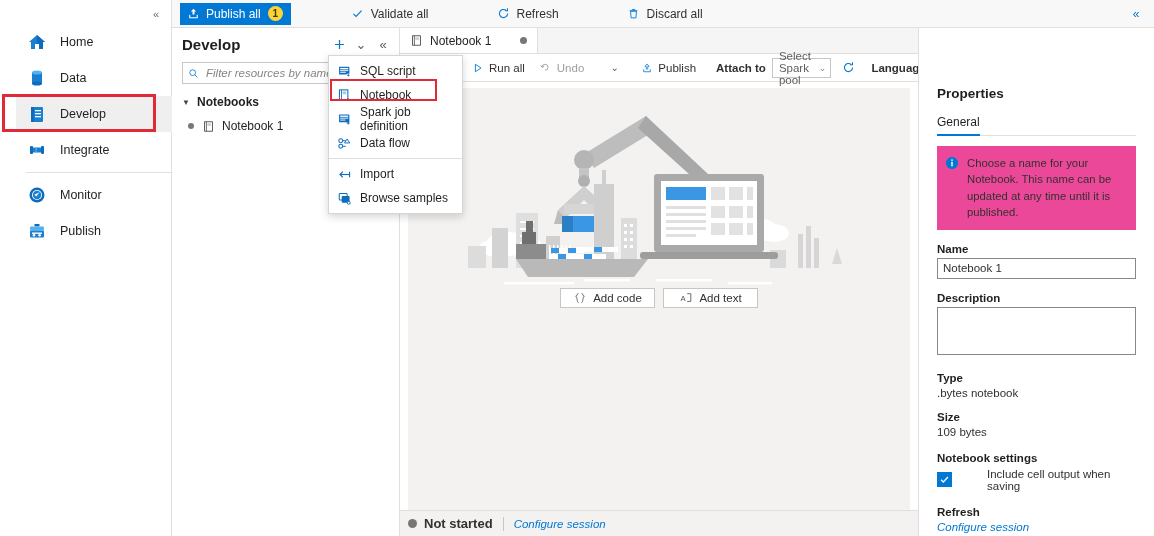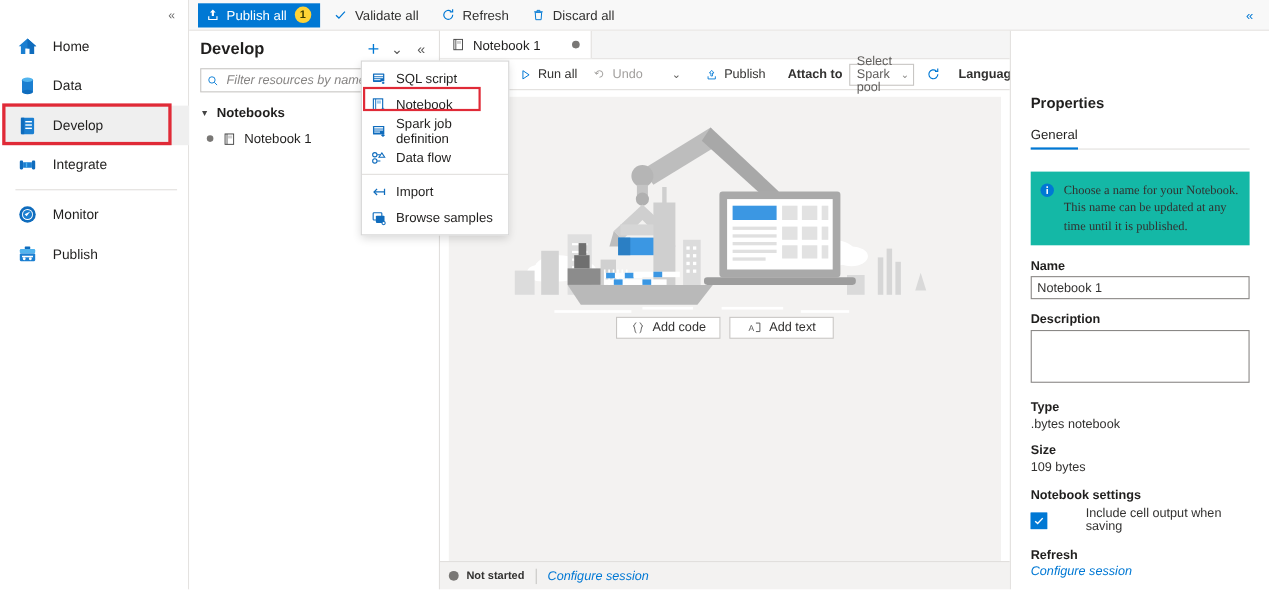--- a/index.html
+++ b/index.html
@@ -17,21 +17,21 @@
   
   #left-rail {
     position: absolute; left: 0; top: 0; width: 172px; height: 536px;
     background: #ffffff; border-right: 1px solid #e1dfdd;
   }
   #rail-collapse {
     position: absolute; right: 6px; top: 5px;
     width: 18px; height: 18px; line-height: 18px; text-align: center;
     color: #6b6b6b; font-size: 11px; cursor: pointer;
   }
-  #rail-items { position: absolute; top: 24px; left: 4px; width: 171px; }
+  #rail-items { position: absolute; top: 24px; left: 16px; width: 171px; }
   .rail-item {
     display: flex; align-items: center; height: 36px;
     padding-left: 10px; cursor: pointer; position: relative;
   }
   .rail-item.selected { background: #efefef; }
   .rail-ico {
     width: 22px; height: 22px; margin-right: 12px;
     display: flex; align-items: center; justify-content: center;
     flex: 0 0 22px;
   }
@@ -41,21 +41,21 @@
   }
   #rail-highlight {
     position: absolute; left: 2px; top: 94px; width: 154px; height: 38px;
     border: 3px solid #e02a37; pointer-events: none;
   }
 
   
   #topbar {
     position: absolute; left: 172px; top: 0; width: 982px; height: 28px;
     background: #f8f8f8; border-bottom: 1px solid #e1dfdd;
-    display: flex; align-items: center; padding-left: 8px;
+    display: flex; align-items: center; padding-left: 8px; gap: 48px;
   }
   .tb-btn {
     display: flex; align-items: center; height: 22px;
     padding: 0 8px; margin-right: 4px; cursor: pointer;
     font-size: 12px; color: #323130; white-space: nowrap;
   }
   .tb-btn.primary {
     background: #0078d4; color: #ffffff; padding: 0 8px 0 6px;
   }
   .tb-ico { width: 14px; height: 14px; margin-right: 6px; display:flex; align-items:center; justify-content:center; }
@@ -192,40 +192,40 @@
   }
   .cell-ico { width: 14px; height: 12px; margin-right: 6px; display:flex; align-items:center; justify-content:center; color:#444; }
   #statusbar {
     position: absolute; left: 0; bottom: 0; width: 518px; height: 26px;
     background: #f3f2f1; border-top: 1px solid #e1dfdd;
     display: flex; align-items: center; padding-left: 8px;
   }
   .status-dot {
     width: 9px; height: 9px; border-radius: 50%; background: #797775; margin-right: 7px;
   }
-  #status-text { font-size: 10px; font-weight: bold; color: #323130; }
+  #status-text { font-size: 13px; font-weight: bold; color: #323130; }
   .status-div { width: 1px; height: 14px; background: #c8c6c4; margin: 0 10px; }
   .link { color: #0078d4; font-size: 11.5px; cursor: pointer; font-style: italic; }
 
   
   #props-panel {
     position: absolute; left: 918px; top: 28px; width: 236px; height: 508px;
     background: #ffffff; border-left: 1px solid #e1dfdd;
     padding: 0 18px;
   }
   #props-title { font-size: 13.5px; font-weight: bold; color: #201f1e; margin-top: 58px; }
   #props-tabs { margin-top: 14px; display: flex; }
   .ptab {
     font-size: 12px; color: #201f1e; padding-bottom: 5px;
     border-bottom: 2px solid #0078d4; cursor: pointer;
   }
   #props-divider { height: 1px; background: #e1dfdd; margin-top: -1px; }
   #info-box {
-    background: #14b8a6; padding: 9px 9px 9px 8px; margin-top: 20px;
-    display: flex; align-items: flex-start; font-family: Liberation Serif, serif;
+    background: #ec4899; padding: 9px 9px 9px 8px; margin-top: 10px;
+    display: flex; align-items: flex-start;
   }
   #info-ico { flex: 0 0 14px; margin-right: 8px; margin-top: 1px; }
   #info-text { font-size: 11.3px; color: #323130; line-height: 1.45; }
   .field-label {
     font-size: 11.5px; font-weight: bold; color: #201f1e; margin-top: 13px; margin-bottom: 3px;
   }
   #name-input {
     width: 100%; height: 21px; border: 1px solid #8a8886; background: #ffffff;
     font-size: 11.5px; color: #323130; padding: 0 5px; outline: none;
     font-family: "Liberation Sans", sans-serif;

